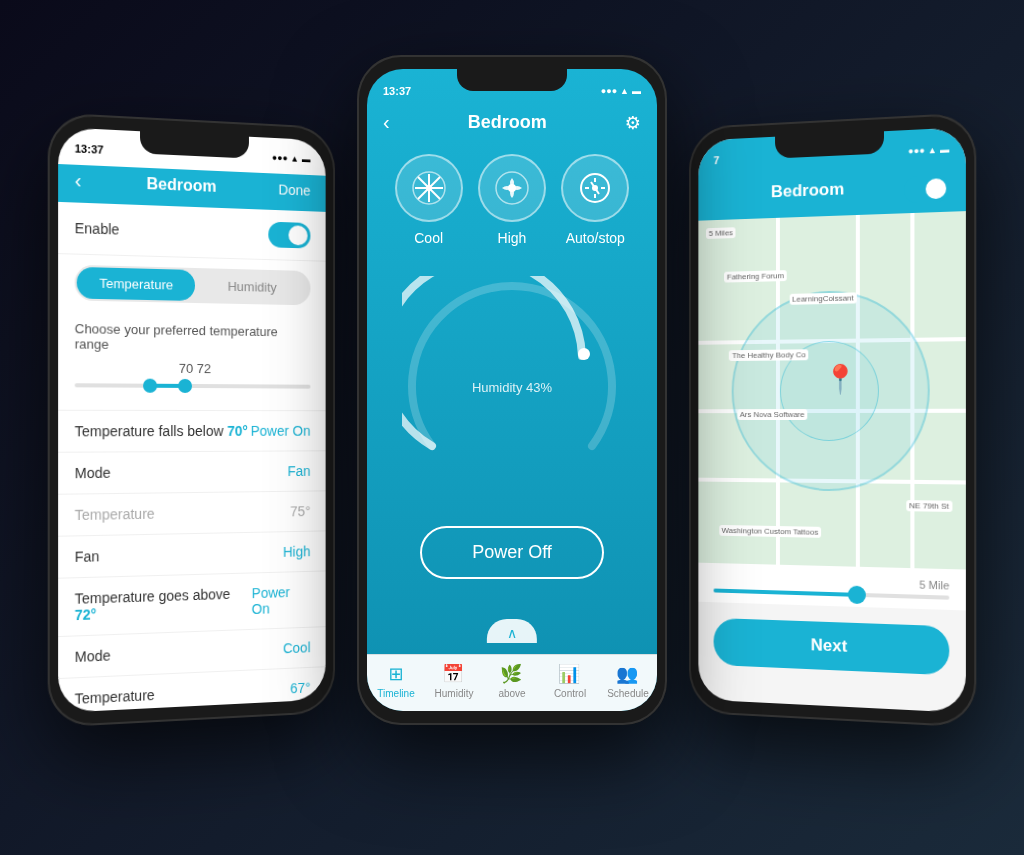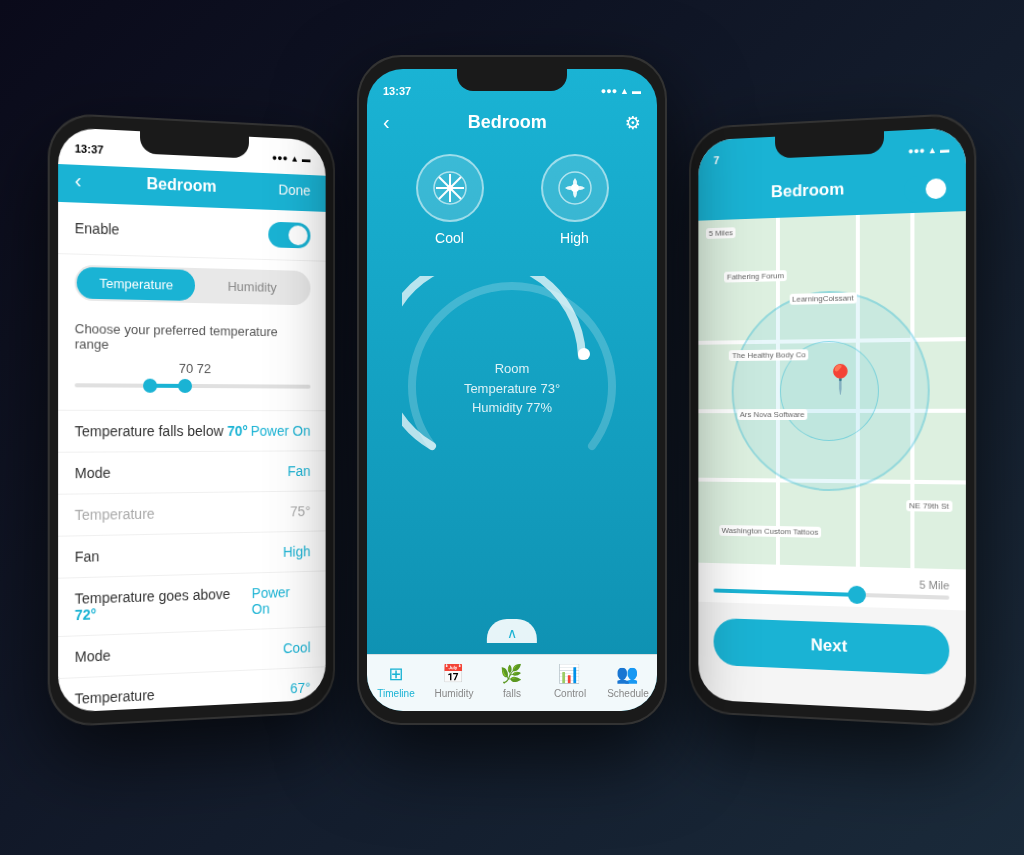--- a/index.html
+++ b/index.html
@@ -592,58 +592,69 @@
                 <circle cx="18" cy="18" r="16" fill="none" stroke="rgba(255,255,255,0.6)" stroke-width="1.5"></circle>
                 <circle cx="18" cy="18" r="4" fill="white"></circle>
                 <path d="M18 8 Q22 13 18 18 Q14 13 18 8Z" fill="white" opacity="0.9"></path>
                 <path d="M28 18 Q23 22 18 18 Q23 14 28 18Z" fill="white" opacity="0.9"></path>
                 <path d="M18 28 Q14 23 18 18 Q22 23 18 28Z" fill="white" opacity="0.9"></path>
                 <path d="M8 18 Q13 14 18 18 Q13 22 8 18Z" fill="white" opacity="0.9"></path>
               </svg>
             </div>
             <span class="mode-label">High</span>
           </div>
+          <div class="mode-btn">
+            <div class="mode-icon-circle">
+              <svg width="36" height="36" viewBox="0 0 36 36">
+                <circle cx="18" cy="18" r="14" fill="none" stroke="white" stroke-width="2"></circle>
+                <path d="M18 8 L18 12 M18 24 L18 28 M8 18 L12 18 M24 18 L28 18" stroke="white" stroke-width="2"></path>
+                <line x1="14" y1="12" x2="22" y2="24" stroke="white" stroke-width="2"></line>
+                <circle cx="18" cy="18" r="3" fill="white"></circle>
+              </svg>
+            </div>
+            <span class="mode-label">Auto/stop</span>
+          </div>
         </div>
 
         <div class="temp-gauge-area">
           <div class="gauge-container">
             <svg class="gauge-svg" viewBox="0 0 220 220">
 
               <path d="M 30 170 A 100 100 0 1 1 190 170" fill="none" stroke="rgba(255,255,255,0.2)" stroke-width="8" stroke-linecap="round"></path>
 
               <path d="M 30 170 A 100 100 0 1 1 180 80" fill="none" stroke="rgba(255,255,255,0.7)" stroke-width="8" stroke-linecap="round"></path>
 
               <circle cx="182" cy="78" r="6" fill="white"></circle>
             </svg>
             <div class="gauge-center-text">
               <div class="temp-sub">
-                <div>Room Temperature 73°</div>
-                <div>Humidity 77%</div>
+                <div>Humidity 43%</div>
               </div>
             </div>
           </div>
         </div>
 
+        <button class="power-off-btn">Power Off</button>
 
         <div class="drawer-handle">
           <span>∧</span>
         </div>
 
         <div class="bottom-nav">
           <div class="nav-item active">
             <span class="nav-icon">⊞</span>
             <span>Timeline</span>
           </div>
           <div class="nav-item">
             <span class="nav-icon">📅</span>
             <span>Humidity</span>
           </div>
           <div class="nav-item">
             <span class="nav-icon">🌿</span>
-            <span>falls</span>
+            <span>above</span>
           </div>
           <div class="nav-item">
             <span class="nav-icon">📊</span>
             <span>Control</span>
           </div>
           <div class="nav-item">
             <span class="nav-icon">👥</span>
             <span>Schedule</span>
           </div>
         </div>

